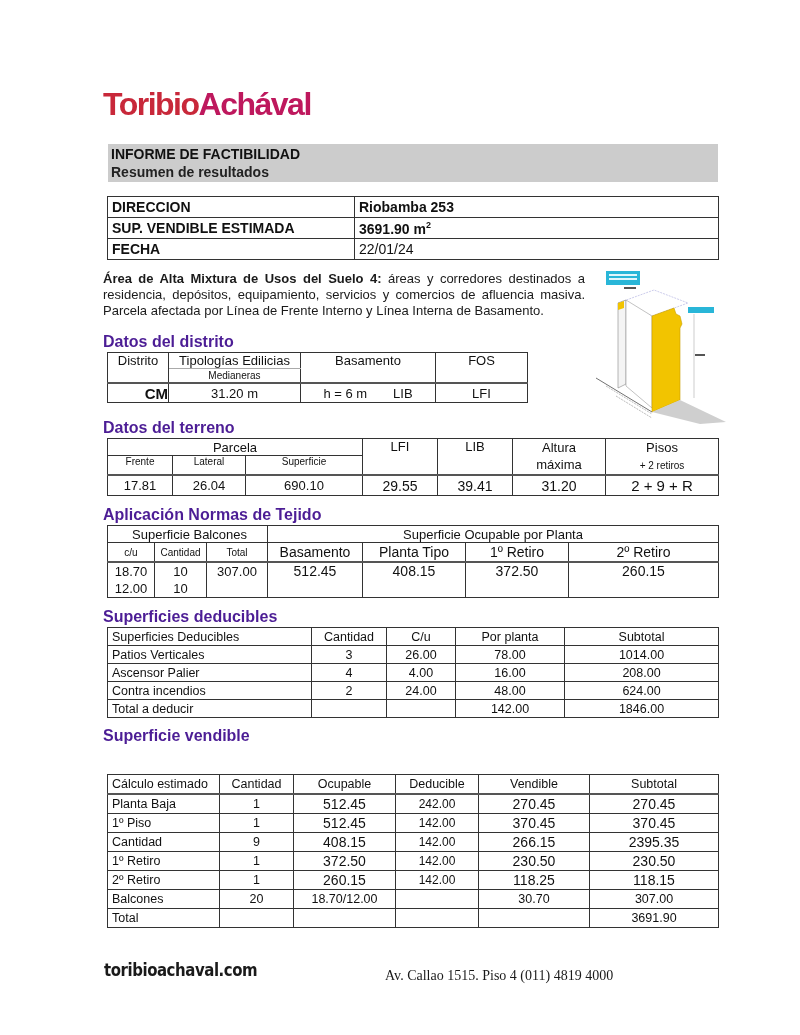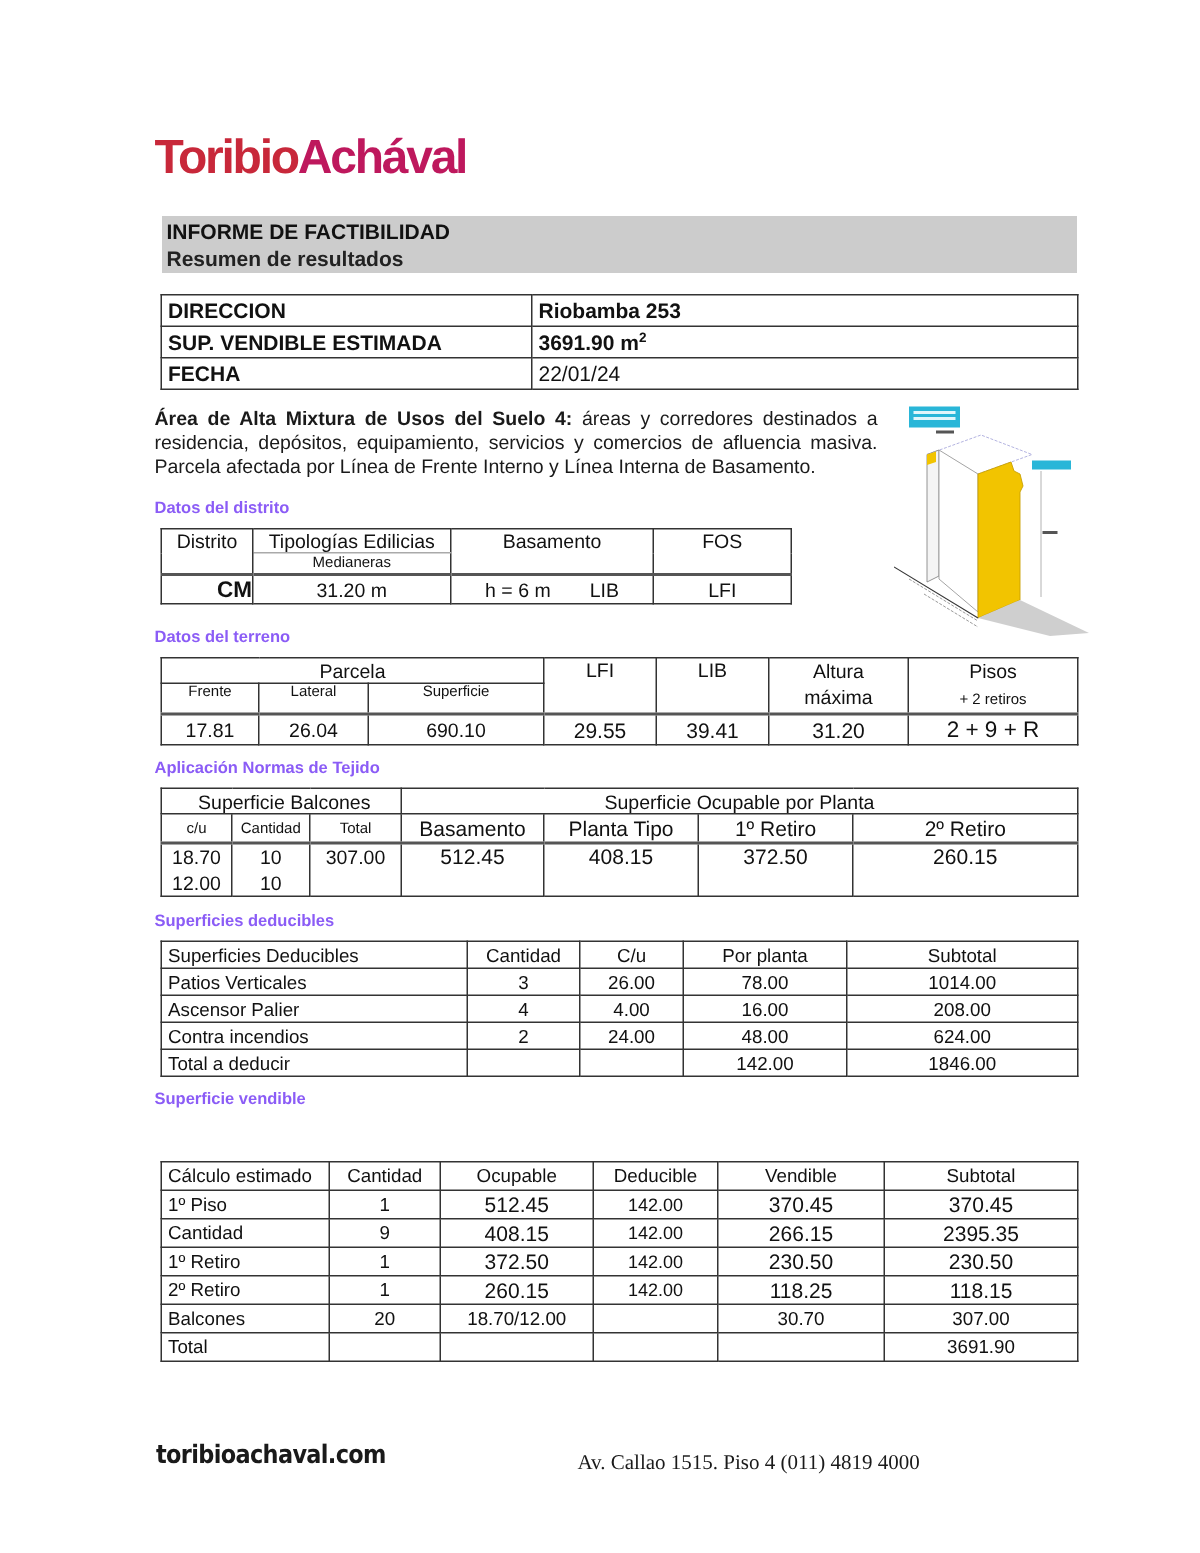--- a/index.html
+++ b/index.html
@@ -20,21 +20,21 @@
   .summary td { height:20px; font-size:14px; padding-left:4px; }
   .summary td.k { font-weight:bold; width:242px; }
   .summary td.v1 { font-weight:bold; }
   .summary sup { font-size:9px; }
 
   .para { left:103px; top:271px; width:482px; font-size:13px; line-height:16px; text-align:justify; color:#1a1a1a; }
   .para b { font-weight:bold; }
 
   .illus { left:596px; top:268px; width:134px; height:156px; }
 
-  h2 { position:absolute; margin:0; font-size:11px; font-weight:bold; color:#8b5cf6; }
+  h2 { position:absolute; margin:0; font-size:16px; font-weight:bold; color:#4c1d95; }
 
   .distrito { left:107px; top:352px; width:421px; }
   .distrito td { text-align:center; font-size:13px; }
   .small { font-size:10px !important; }
   .thick-top td { border-top:2px solid #555; }
 
   .terreno { left:107px; top:438px; width:612px; }
   .terreno td { text-align:center; font-size:13px; }
 
   .tejido { left:107px; top:525px; width:612px; }
@@ -225,20 +225,28 @@
       <tr class="vhead">
     <td class="l" style="width:107px;">Cálculo estimado</td>
     <td class="c" style="width:73px;">Cantidad</td>
     <td class="c" style="width:101px;">Ocupable</td>
     <td class="c" style="width:82px;">Deducible</td>
     <td class="c" style="width:110px;">Vendible</td>
     <td class="c">Subtotal</td>
   </tr>
   </tbody>
     <tbody id="vend-body">
+      <tr style="border-top: 2px solid rgb(85, 85, 85);">
+        <td class="l" style="border-top: 2px solid rgb(85, 85, 85);">Planta Baja</td>
+        <td class="c" style="border-top: 2px solid rgb(85, 85, 85);">1</td>
+        <td class="c" style="font-size: 14px; border-top: 2px solid rgb(85, 85, 85);">512.45</td>
+        <td class="c" style="font-size: 12px; border-top: 2px solid rgb(85, 85, 85);">242.00</td>
+        <td class="c" style="font-size: 14px; border-top: 2px solid rgb(85, 85, 85);">270.45</td>
+        <td class="c" style="font-size: 14px; border-top: 2px solid rgb(85, 85, 85);">270.45</td>
+      </tr>
       <tr>
         <td class="l">1º Piso</td>
         <td class="c">1</td>
         <td class="c" style="font-size: 14px;">512.45</td>
         <td class="c" style="font-size: 12px;">142.00</td>
         <td class="c" style="font-size: 14px;">370.45</td>
         <td class="c" style="font-size: 14px;">370.45</td>
       </tr>
       <tr>
         <td class="l">Cantidad</td>

